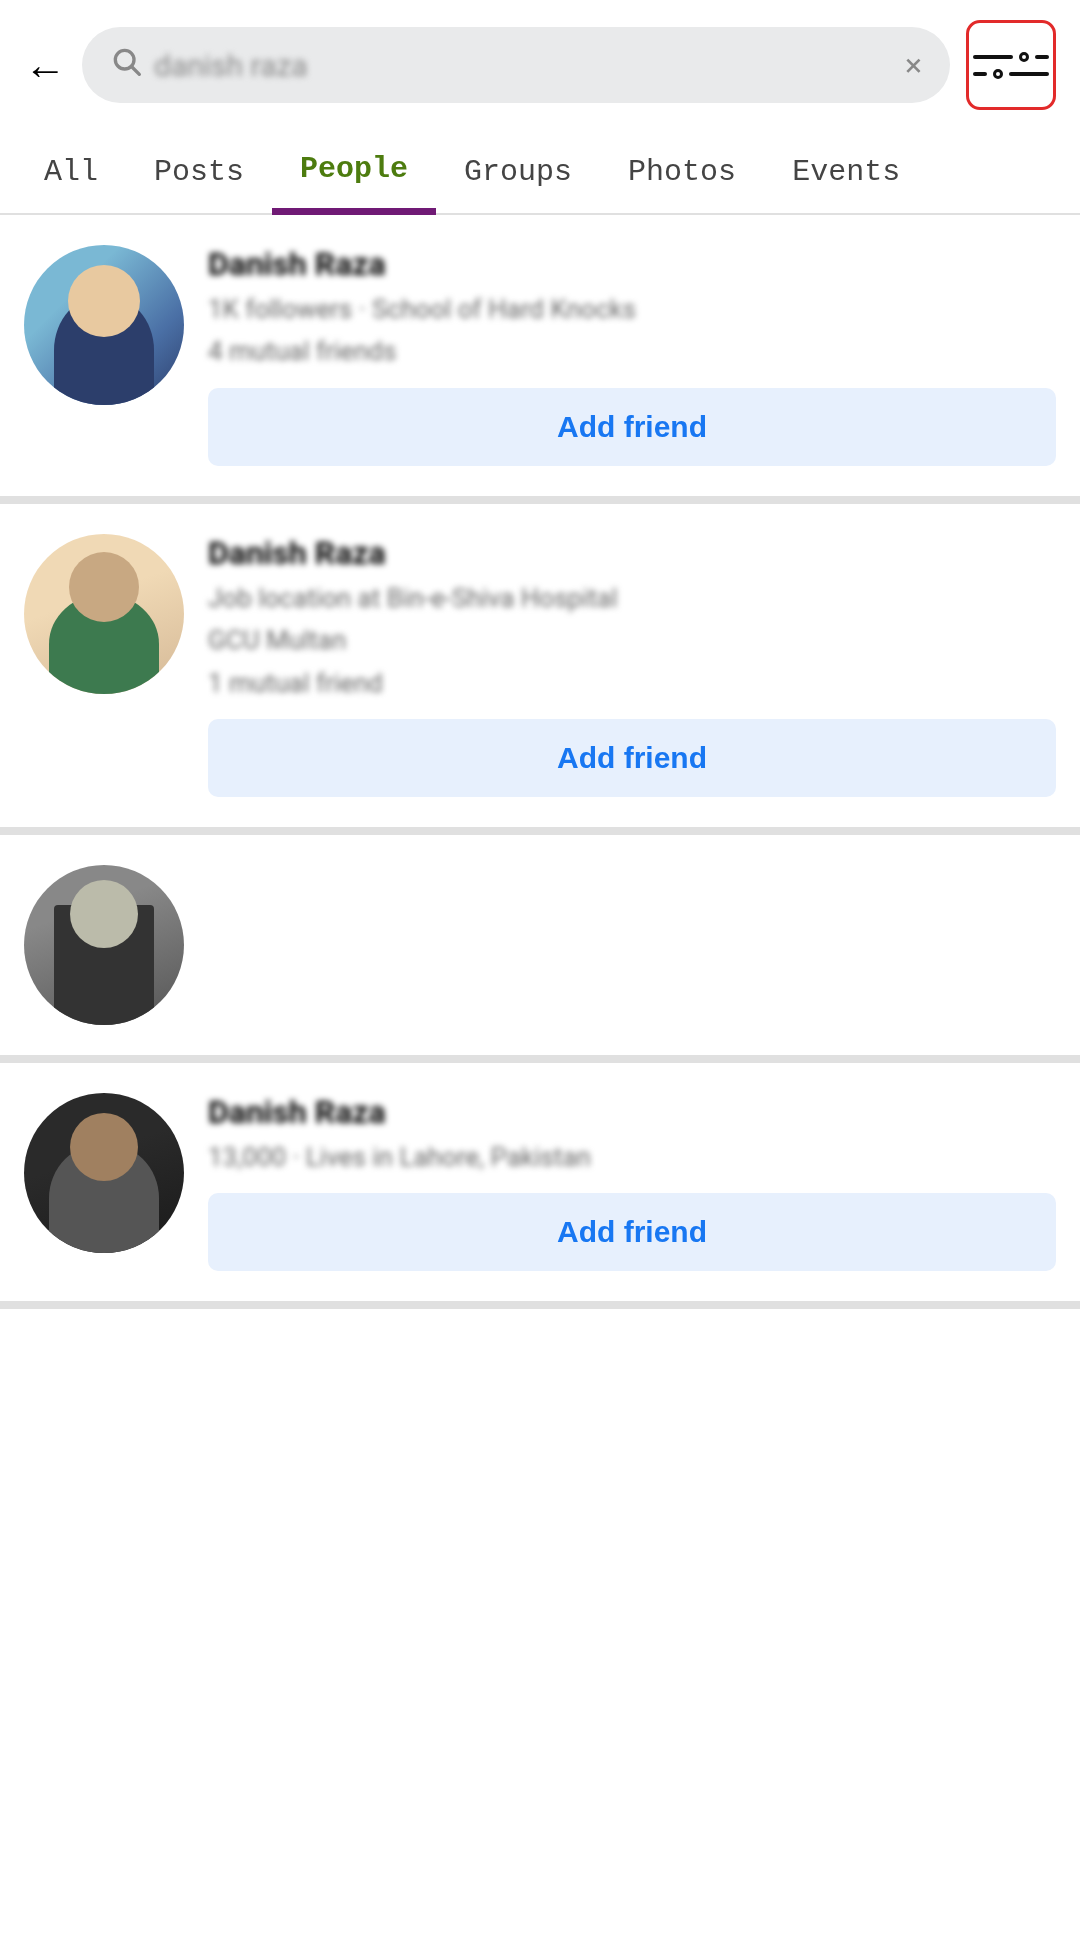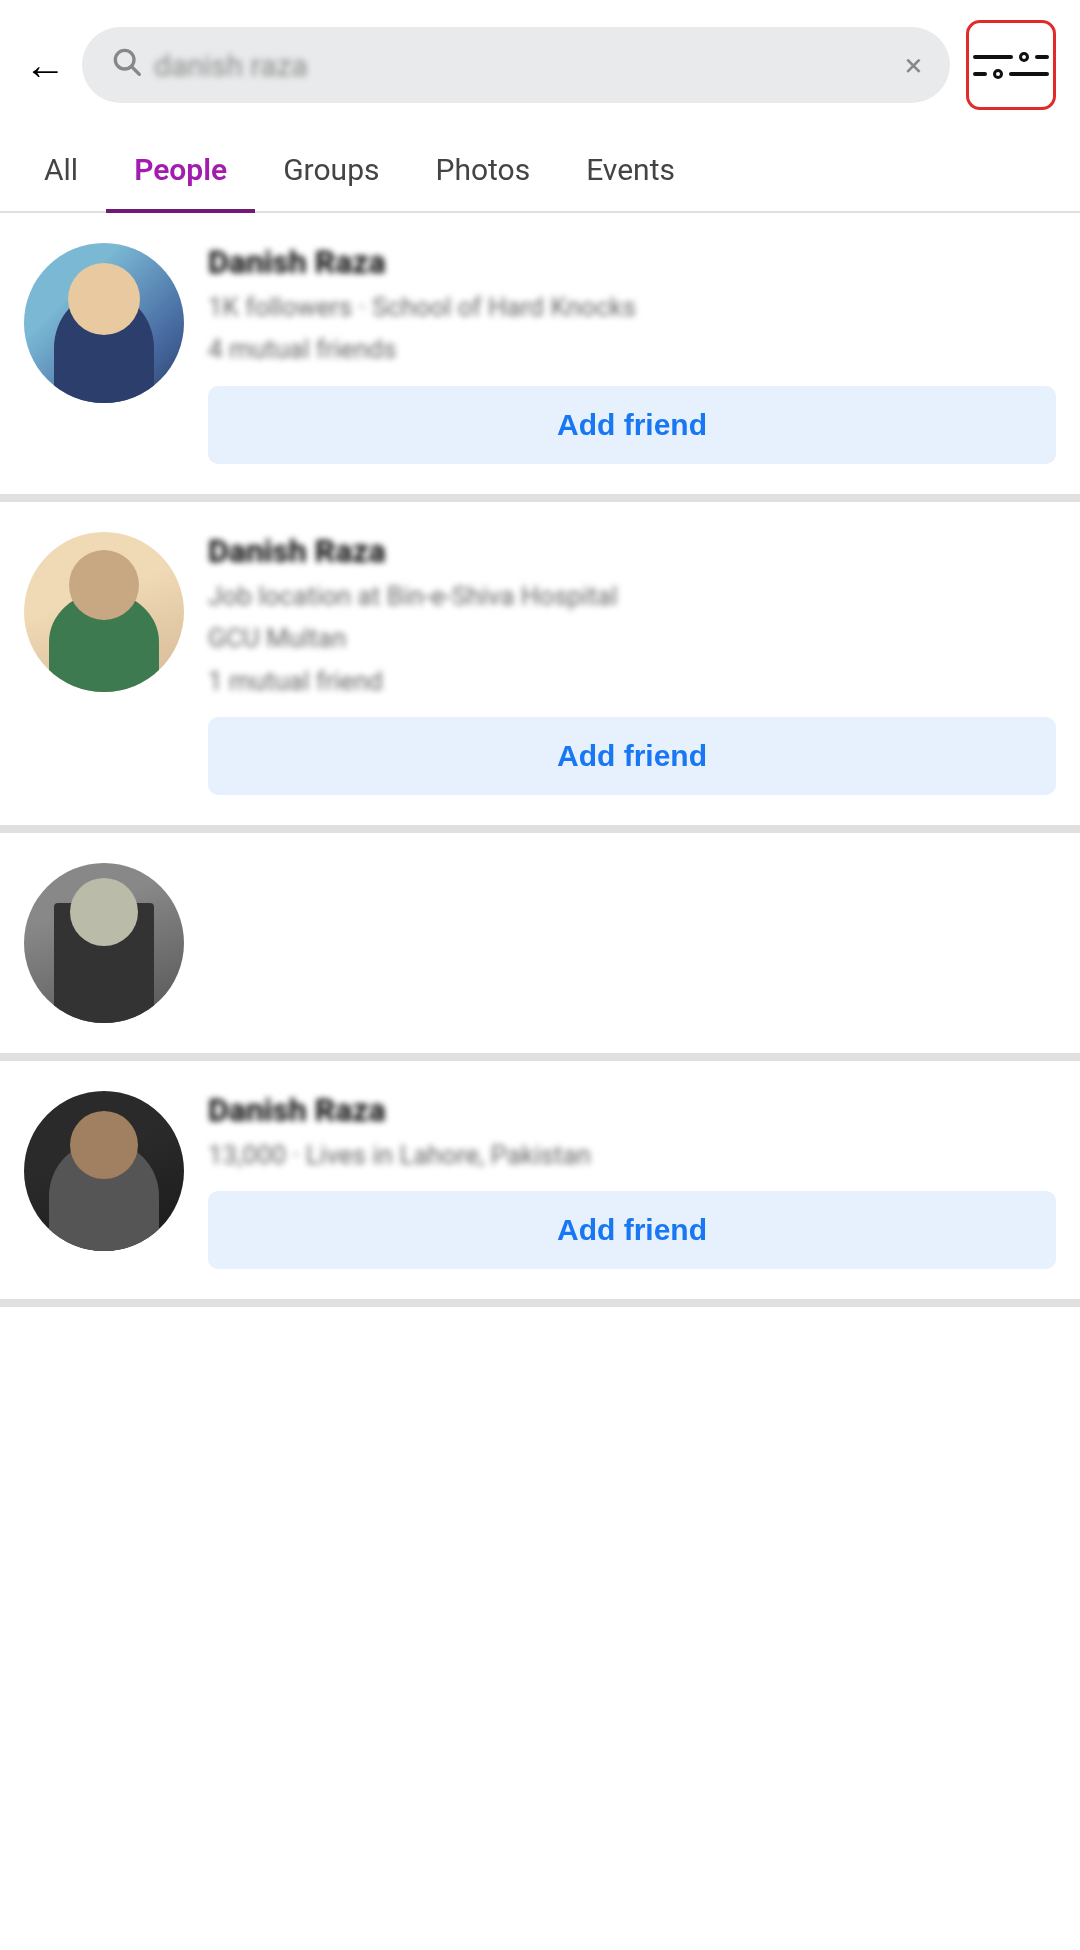--- a/index.html
+++ b/index.html
@@ -94,36 +94,37 @@
       width: 10px;
       height: 10px;
       border-radius: 50%;
       border: 3px solid #111;
       background: #fff;
     }
 
     
     .tabs {
       display: flex;
-      align-items: flex-start;
+      align-items: center;
       border-bottom: 2px solid #e0e0e0;
       padding: 0 16px;
+      font-family: Liberation Mono, monospace;
     }
 
     .tab {
       padding: 22px 28px;
       font-size: 30px;
       color: #444;
       cursor: pointer;
       white-space: nowrap;
     }
 
     .tab.active {
-      color: #a21caf;
-      border-bottom: 4px solid #701a75;
+      color: #4d7c0f;
+      border-bottom: 7px solid #701a75;
       font-weight: 600;
       margin-bottom: -2px;
     }
 
     
     .person-card {
       display: flex;
       align-items: flex-start;
       padding: 30px 24px;
       gap: 24px;
@@ -287,20 +288,21 @@
         <div class="fl-bar" style="width:14px;"></div>
         <div class="fl-dot"></div>
         <div class="fl-bar" style="width:40px;"></div>
       </div>
     </div>
   </div>
 </div>
 
 <div class="tabs">
   <div class="tab">All</div>
+  <div class="tab">Posts</div>
   <div class="tab active">People</div>
   <div class="tab">Groups</div>
   <div class="tab">Photos</div>
   <div class="tab">Events</div>
 </div>
 
 <div id="people-list">
     <div class="person-card">
     <div class="avatar avatar-1"></div>
     <div class="person-info">

